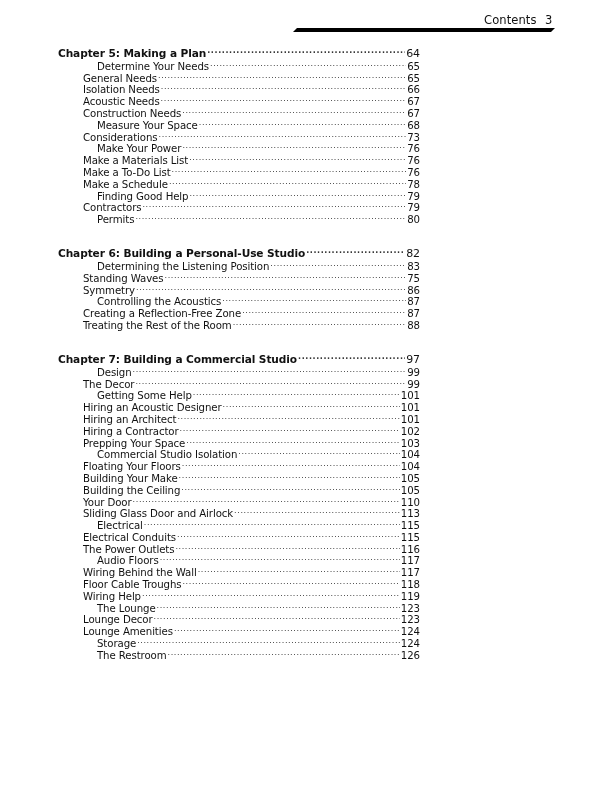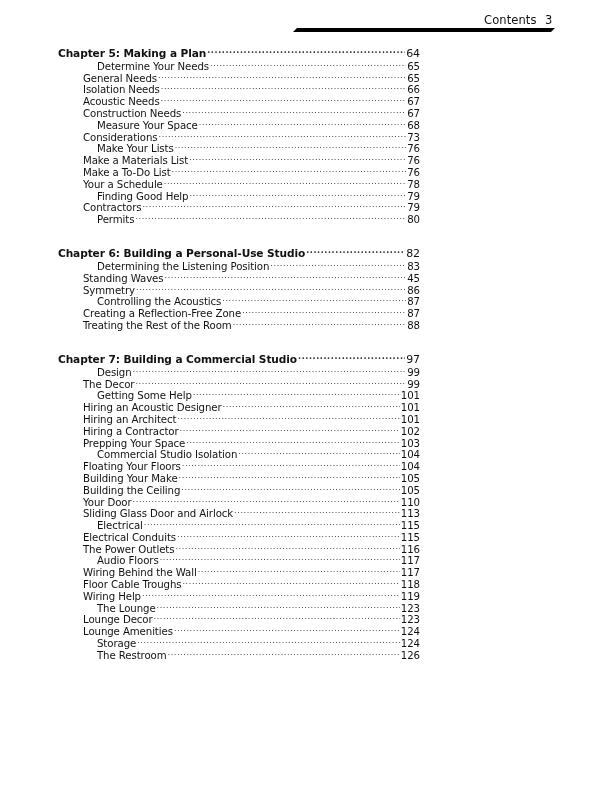--- a/index.html
+++ b/index.html
@@ -68,36 +68,36 @@
       <span class="label">Measure Your Space</span>
       <span class="dots"></span>
       <span class="page">68</span>
     </div>
     <div class="row lvl2">
       <span class="label">Considerations</span>
       <span class="dots"></span>
       <span class="page">73</span>
     </div>
     <div class="row lvl1">
-      <span class="label">Make Your Lists</span>
+      <span class="label">Make Your Power</span>
       <span class="dots"></span>
       <span class="page">76</span>
     </div>
     <div class="row lvl2">
       <span class="label">Make a Materials List</span>
       <span class="dots"></span>
       <span class="page">76</span>
     </div>
     <div class="row lvl2">
       <span class="label">Make a To-Do List</span>
       <span class="dots"></span>
       <span class="page">76</span>
     </div>
     <div class="row lvl2">
-      <span class="label">Your a Schedule</span>
+      <span class="label">Make a Schedule</span>
       <span class="dots"></span>
       <span class="page">78</span>
     </div>
     <div class="row lvl1">
       <span class="label">Finding Good Help</span>
       <span class="dots"></span>
       <span class="page">79</span>
     </div>
     <div class="row lvl2">
       <span class="label">Contractors</span>
@@ -116,21 +116,21 @@
       <span class="page">82</span>
     </div>
     <div class="row lvl1">
       <span class="label">Determining the Listening Position</span>
       <span class="dots"></span>
       <span class="page">83</span>
     </div>
     <div class="row lvl2">
       <span class="label">Standing Waves</span>
       <span class="dots"></span>
-      <span class="page">45</span>
+      <span class="page">75</span>
     </div>
     <div class="row lvl2">
       <span class="label">Symmetry</span>
       <span class="dots"></span>
       <span class="page">86</span>
     </div>
     <div class="row lvl1">
       <span class="label">Controlling the Acoustics</span>
       <span class="dots"></span>
       <span class="page">87</span>

